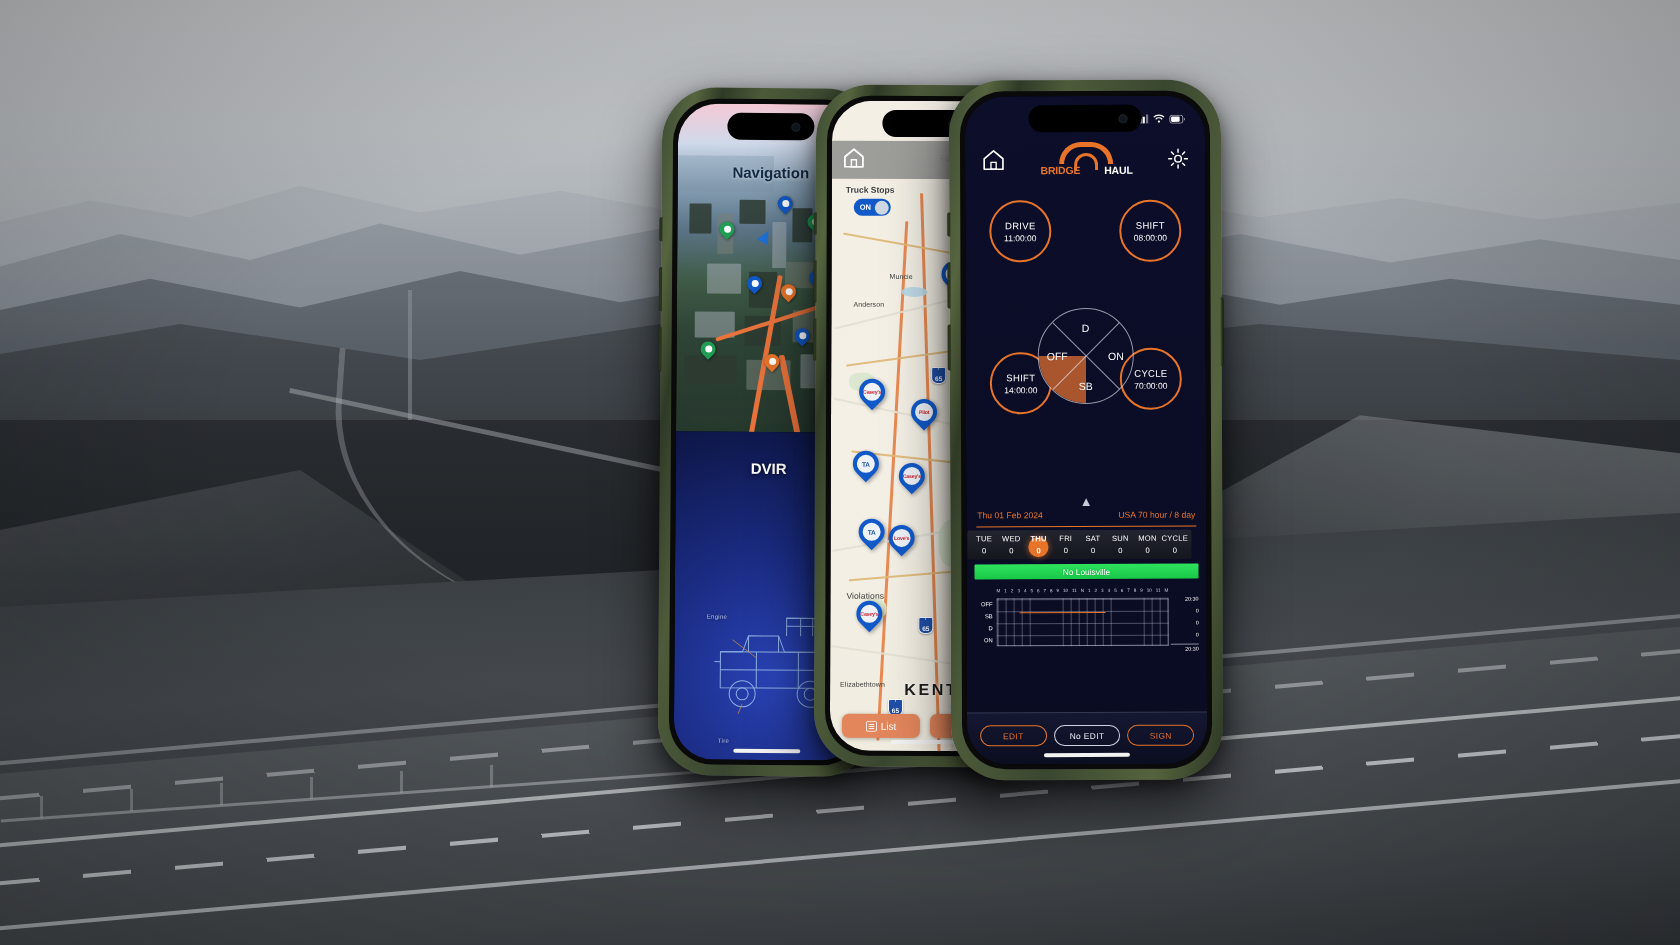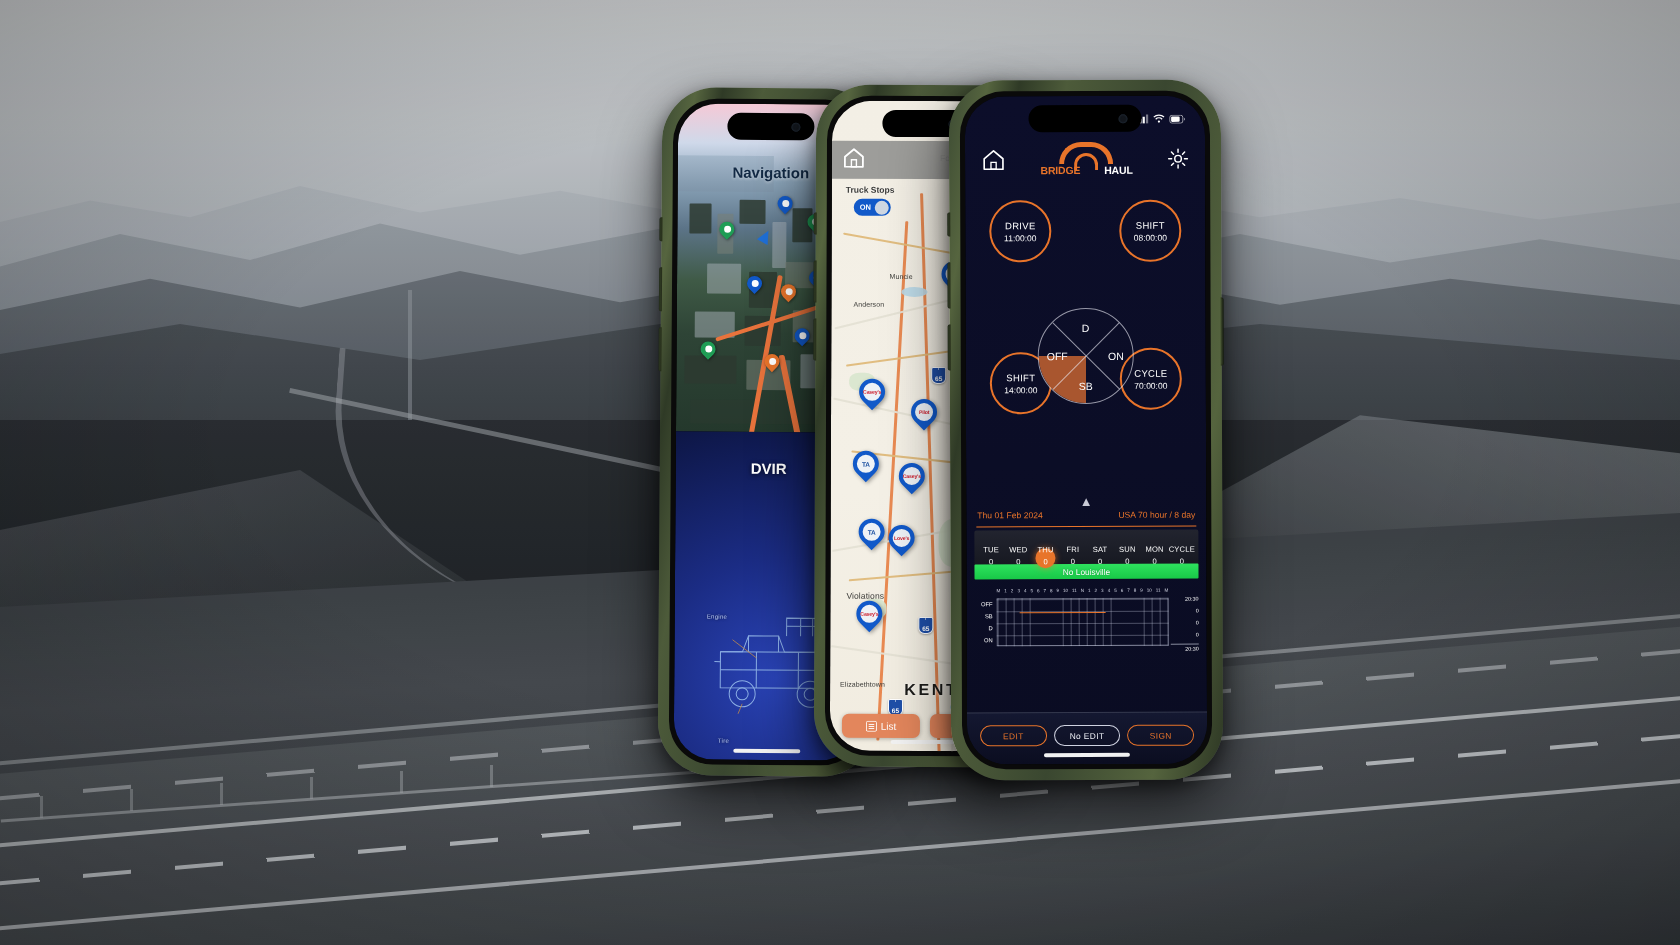--- a/index.html
+++ b/index.html
@@ -331,29 +331,29 @@
     color: #c9cad6; font-size: 13px; font-weight: bold;
   }
   .hos-datebar {
     position: absolute; left: 0; top: 414px; width: 100%;
     display: flex; justify-content: space-between; padding: 0 11px;
     font-size: 8.6px; color: #e8742a;
   }
   .hos-sep { position: absolute; left: 10px; top: 430px; width: calc(100% - 20px);
     height: 1.4px; background: #e8742a; }
   .daysrow {
-    position: absolute; left: 8px; top: 434px; width: calc(100% - 16px);
+    position: absolute; left: 1px; top: 434px; width: calc(100% - 16px);
     display: flex; justify-content: flex-start;
     background: linear-gradient(180deg, #22242f, #15171f);
-    border-radius: 2px; padding: 15px 3px 4px;
+    border-radius: 2px; padding: 4px 3px 4px;
   }
   .daycell { flex: 1; text-align: center; }
   .daycell .dn { font-size: 7.6px; color: #fff; letter-spacing: .2px; }
   .daycell .dv { font-size: 7.6px; color: #fff; margin-top: 3px; }
-  .daycell.active .dn, .daycell.active .dv { position: relative; z-index: 2; }
+  .daycell.active .dn, .daycell.active .dv { position: relative; z-index: 2; font-weight: bold; }
   .daycell.active { position: relative; }
   .daycell.active::before {
     content: ""; position: absolute; left: 50%; top: 3px; transform: translateX(-50%);
     width: 20px; height: 20px; border-radius: 50%;
     background: #e8742a; box-shadow: 0 0 6px rgba(232,116,42,.7); z-index: 1;
   }
   .noviol {
     position: absolute; left: 8px; top: 468px; width: calc(100% - 16px); height: 15px;
     background: linear-gradient(180deg, #2ee25e, #18c847);
     display: flex; align-items: center; justify-content: center;

